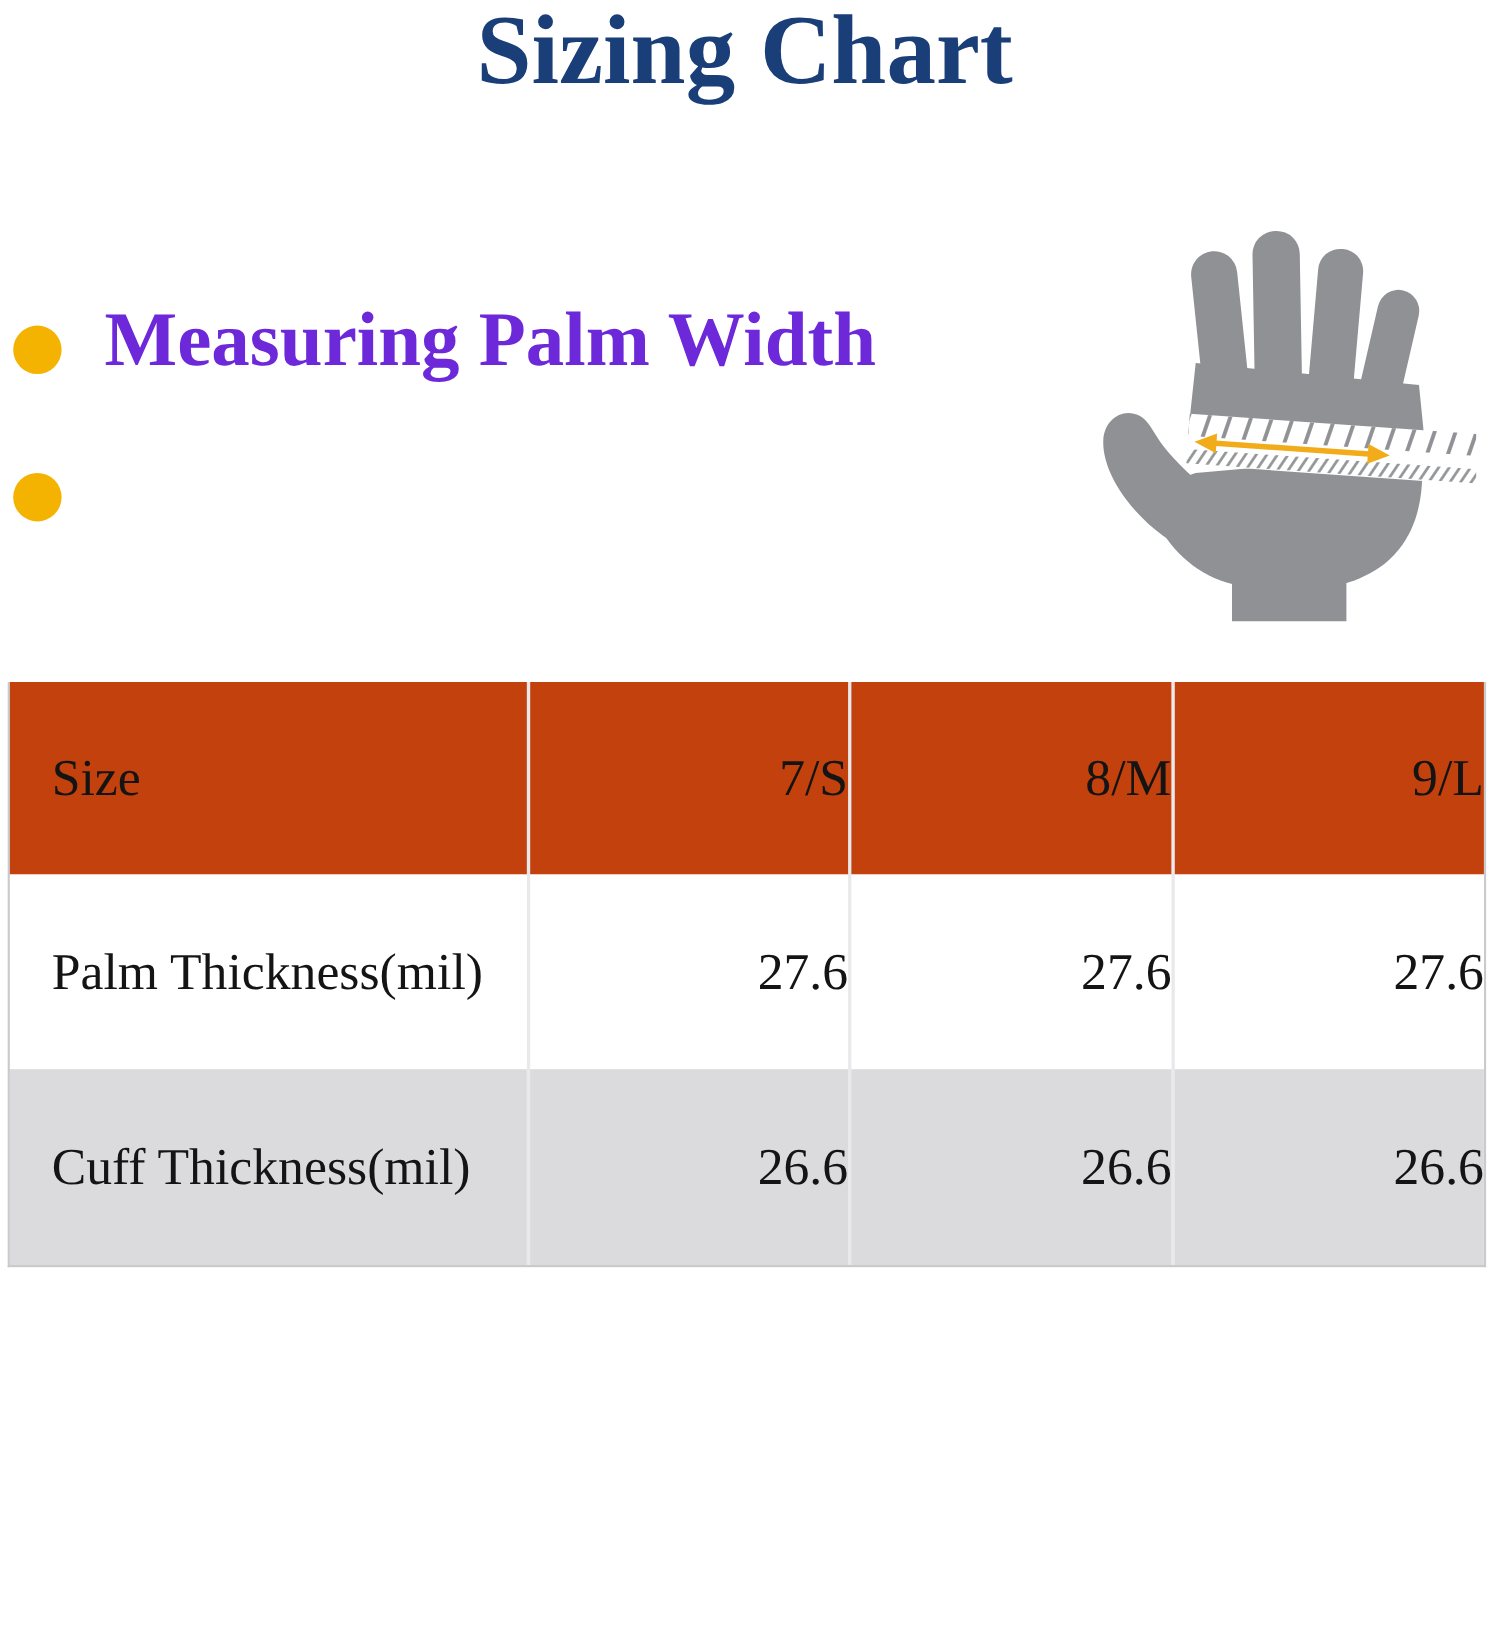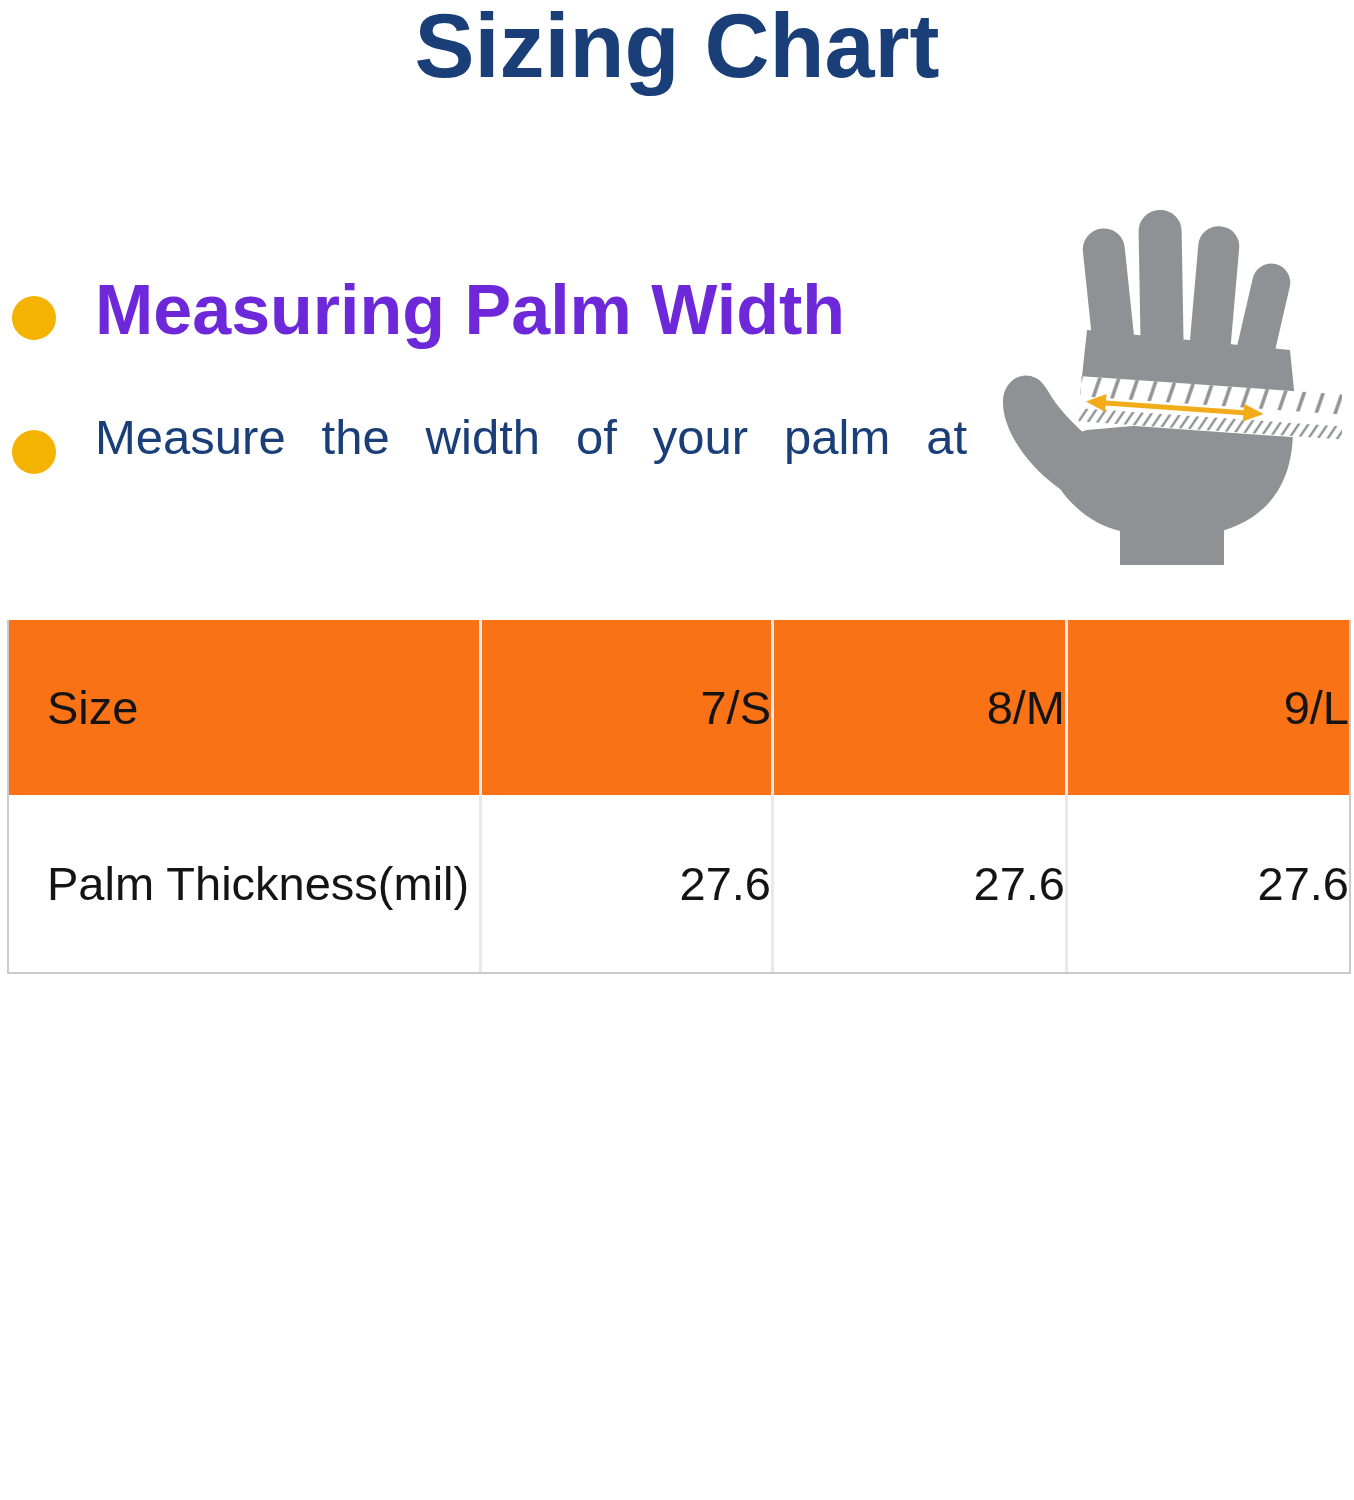--- a/index.html
+++ b/index.html
@@ -1,18 +1,18 @@
 <!DOCTYPE html>
 <html><head>
 <meta charset="utf-8">
 <style>
   html,body { margin:0; padding:0; background:#ffffff; }
   .canvas {
     position:relative; width:1354px; height:1212px; background:#ffffff;
-    font-family:Liberation Sans, sans-serif; overflow:hidden;
+    font-family:Liberation Serif, serif; overflow:hidden;
   }
   .title {
     position:absolute; top:-10px; left:0; width:100%; margin:0;
     text-align:center; font-size:90px; line-height:112px; font-weight:700;
     color:#1A3E78; letter-spacing:0;
   }
   .bullet {
     position:absolute; left:12px; width:44px; height:44px;
     border-radius:50%; background:#F5B301;
   }
@@ -36,41 +36,40 @@
     color:#141414; font-size:47px;
     border-left:2px solid #C9CACC; border-right:2px solid #C9CACC;
     border-bottom:2px solid #C9CACC;
   }
   .size-table th, .size-table td {
     font-weight:400; padding:0; vertical-align:middle; text-align:right;
     overflow:hidden; white-space:nowrap;
   }
   .size-table tr > *:first-child { text-align:left; padding-left:38px; }
   .size-table tr > *:nth-child(n+2) { border-left:3px solid #E9E9EB; }
-  .size-table thead tr { background:#f97316; height:175px;padding-left:42px; }
+  .size-table thead tr { background:#c2410c; height:175px;padding-left:42px; }
   .size-table tbody tr:nth-child(odd)  { background:#FFFFFF; }
   .size-table tbody tr:nth-child(even) { background:#DBDBDD; }
   .size-table tbody tr:nth-child(1) { height:177px; }
   .size-table tbody tr:nth-child(2) { height:178px; }
   .size-table tbody tr:nth-child(3) { height:177px; }
   .size-table tbody tr:nth-child(4) { height:166px; }
 </style>
 </head>
 <body>
 
 <div class="canvas">
 
   <h1 class="title">Sizing Chart</h1>
 
   <span class="bullet b1"></span>
   <h2 class="heading">Measuring Palm Width</h2>
 
   <span class="bullet b2"></span>
   <p class="body-text">
-    <span class="line1">Measure the width of your palm at</span>
   </p>
 
   <svg class="hand" viewBox="0 0 350 375" width="350" height="375">
     <defs>
       <pattern id="hatchTop" patternUnits="userSpaceOnUse" width="18" height="40" patternTransform="rotate(15)">
         <line x1="9" y1="0" x2="9" y2="40" stroke="#8F9194" stroke-width="3.5"></line>
       </pattern>
       <pattern id="hatchBot" patternUnits="userSpaceOnUse" width="8" height="30" patternTransform="rotate(30)">
         <line x1="4" y1="0" x2="4" y2="30" stroke="#8F9194" stroke-width="2.4"></line>
       </pattern>
@@ -112,16 +111,22 @@
         <th>9/L</th>
       </tr>
     </thead>
     <tbody>
       <tr>
         <td>Palm Thickness(mil)</td>
         <td>27.6</td>
         <td>27.6</td>
         <td>27.6</td>
       </tr>
+      <tr>
+        <td>Cuff Thickness(mil)</td>
+        <td>26.6</td>
+        <td>26.6</td>
+        <td>26.6</td>
+      </tr>
     </tbody>
   </table>
 
 </div>
 
 </body></html>

